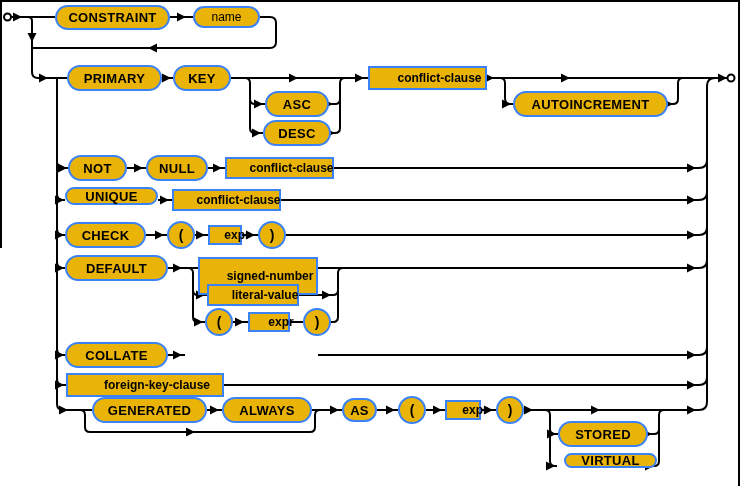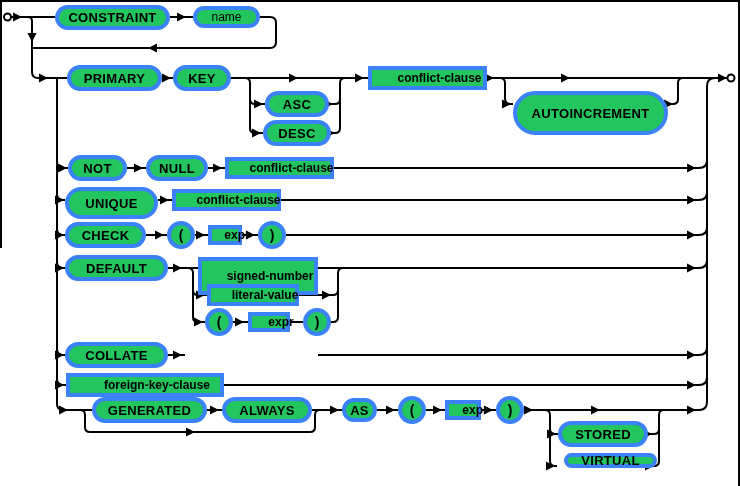--- a/index.html
+++ b/index.html
@@ -3,21 +3,21 @@
 <meta charset="utf-8">
 <style>
   html,body{margin:0;padding:0;background:#ffffff;}
   #stage{
     position:relative;width:740px;height:486px;background:#ffffff;overflow:hidden;
     font-family:"Liberation Sans",sans-serif;
   }
   #rails{position:absolute;left:0;top:0;}
   .node{
     position:absolute;display:flex;align-items:center;justify-content:center;
-    background:#22c55e;border:4px solid #3b82f6;box-sizing:border-box;
+    background:#eab308;border:2px solid #3b82f6;box-sizing:border-box;
     color:#000;white-space:nowrap;
   }
   .kw{border-radius:999px;font-weight:bold;font-size:13px;letter-spacing:.3px;}
   .nt-oval{border-radius:999px;font-weight:normal;font-size:12px;}
   .ref{border-radius:0;font-weight:bold;font-size:12px;padding-left:24px;}
   .paren{border-radius:50%;font-weight:bold;font-size:14px;}
   .frame{position:absolute;background:#000;}
   #frame-top{left:0;top:0;width:740px;height:2px;}
   #frame-right{right:0;top:0;width:2px;height:486px;}
   #frame-left{left:0;top:0;width:2px;height:248px;}
@@ -126,27 +126,27 @@
   </svg>
 
   <div class="node kw" style="left:55px;top:5px;width:115px;height:25px">CONSTRAINT</div>
   <div class="node nt-oval" style="left:193px;top:6px;width:67px;height:22px">name</div>
 
   <div class="node kw" style="left:67px;top:65px;width:95px;height:26px">PRIMARY</div>
   <div class="node kw" style="left:173px;top:65px;width:58px;height:26px">KEY</div>
   <div class="node kw" style="left:265px;top:91px;width:64px;height:26px">ASC</div>
   <div class="node kw" style="left:263px;top:120px;width:68px;height:26px">DESC</div>
   <div class="node ref" style="left:368px;top:66px;width:119px;height:24px">conflict-clause</div>
-  <div class="node kw" style="left:513px;top:91px;width:155px;height:44px">AUTOINCREMENT</div>
+  <div class="node kw" style="left:513px;top:91px;width:155px;height:26px">AUTOINCREMENT</div>
 
   <div class="node kw" style="left:68px;top:155px;width:59px;height:26px">NOT</div>
   <div class="node kw" style="left:146px;top:155px;width:62px;height:26px">NULL</div>
   <div class="node ref" style="left:225px;top:157px;width:109px;height:22px">conflict-clause</div>
 
-  <div class="node kw" style="left:65px;top:187px;width:93px;height:32px">UNIQUE</div>
+  <div class="node kw" style="left:65px;top:187px;width:93px;height:18px">UNIQUE</div>
   <div class="node ref" style="left:172px;top:189px;width:109px;height:22px">conflict-clause</div>
 
   <div class="node kw" style="left:65px;top:222px;width:81px;height:26px">CHECK</div>
   <div class="node paren" style="left:167px;top:221px;width:28px;height:28px">(</div>
   <div class="node ref" style="left:208px;top:225px;width:34px;height:20px">expr</div>
   <div class="node paren" style="left:258px;top:221px;width:28px;height:28px">)</div>
 
   <div class="node kw" style="left:65px;top:255px;width:103px;height:26px">DEFAULT</div>
   <div class="node ref" style="left:198px;top:257px;width:120px;height:38px">signed-number</div>
   <div class="node ref" style="left:207px;top:284px;width:92px;height:22px">literal-value</div>

